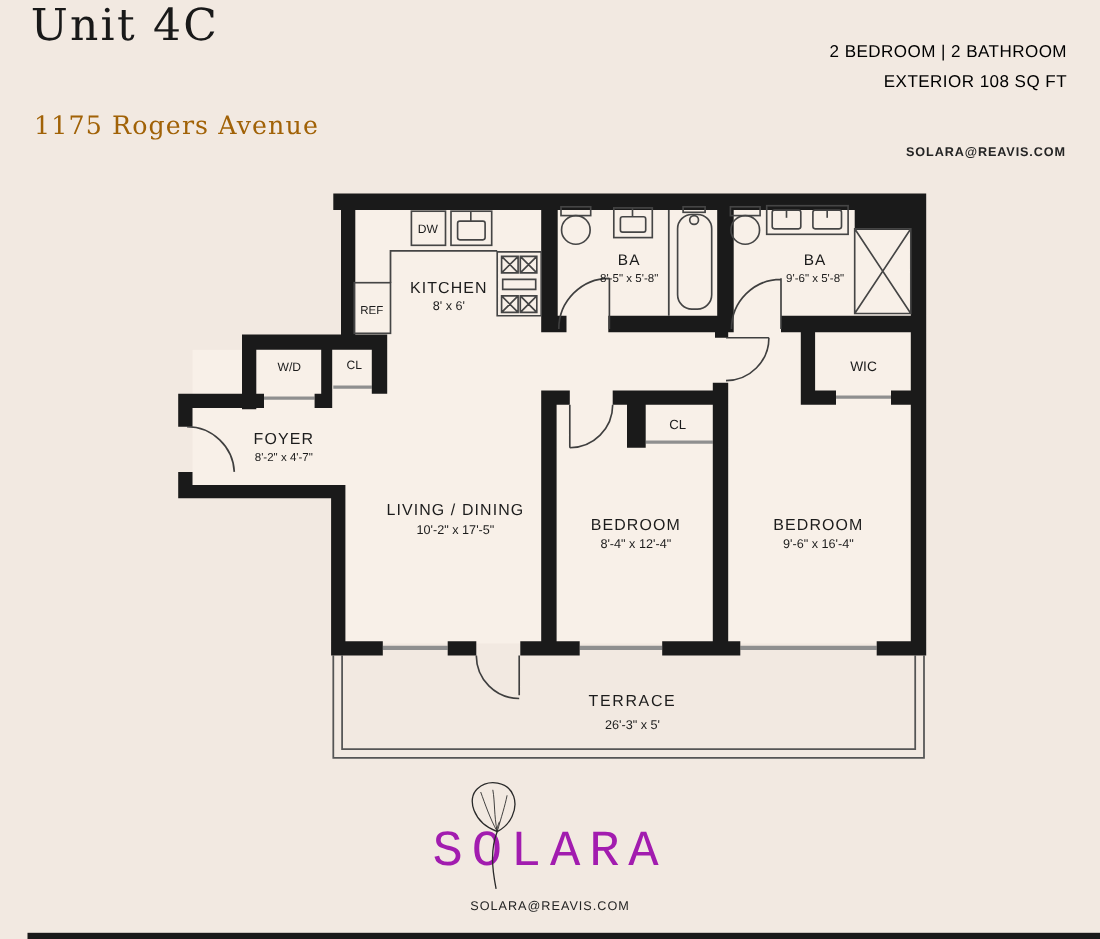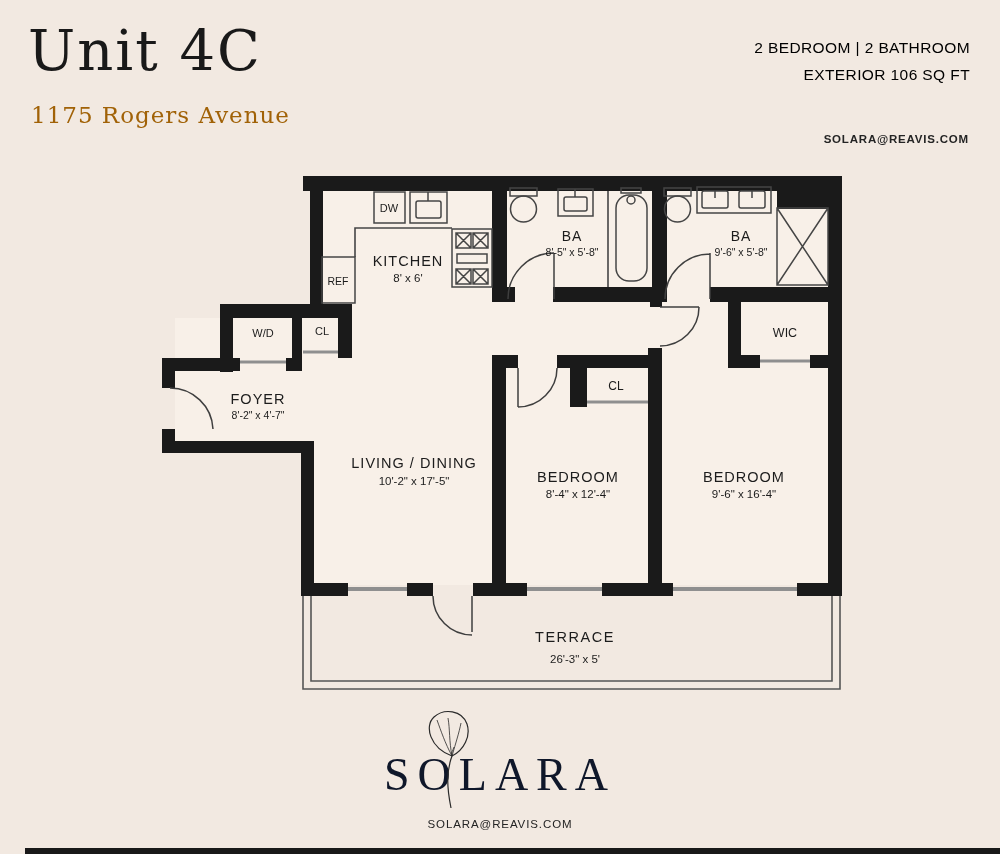--- a/index.html
+++ b/index.html
@@ -4,60 +4,60 @@
 <style>
   html,body{margin:0;padding:0;}
   body{
     width:1000px;height:854px;position:relative;overflow:hidden;
     background:#f2e9e1;
     font-family:"Liberation Sans", sans-serif;
     color:#1c1c1c;
   }
   .abs{position:absolute;}
   .unit-title{
-    left:28px;top:18px;
+    left:28px;top:0;
     font-family:"DejaVu Serif", serif;
-    font-size:56px;font-weight:400;letter-spacing:2px;color:#191919;
+    font-size:40px;font-weight:400;letter-spacing:2px;color:#191919;
   }
   .address{
     left:31px;top:102px;
     font-family:"DejaVu Serif", serif;
     font-size:23px;font-weight:400;letter-spacing:1px;color:#a16207;
   }
   .spec-block{
     right:30px;top:34px;text-align:right;
     font-size:15.5px;font-weight:400;line-height:27px;letter-spacing:.4px;color:#000000;
   }
   .header-email{
     right:31px;top:133px;text-align:right;
     font-size:11.5px;font-weight:600;letter-spacing:.8px;color:#242424;
   }
   .plan-svg{left:0;top:0;}
   .logo-wrap{left:0;right:0;top:748px;text-align:center;}
   .logo-text{
-    font-family:Liberation Serif, serif;
-    font-size:46px;font-weight:400;letter-spacing:8px;color:#0f172a;
+    font-family:Liberation Mono, monospace;
+    font-size:46px;font-weight:400;letter-spacing:8px;color:#a21caf;
     display:inline-block;
   }
   .logo-leaf{position:absolute;left:424px;top:710px;}
   .footer-email{
     left:0;right:0;top:818px;text-align:center;
     font-size:11.5px;font-weight:500;letter-spacing:.9px;color:#242424;
   }
   .bottom-bar{left:25px;top:848px;width:975px;height:6px;background:#191919;}
 </style>
 </head>
 <body>
 
 <div class="abs unit-title">Unit 4C</div>
 <div class="abs address">1175 Rogers Avenue</div>
 
 <div class="abs spec-block">
   <div>2 BEDROOM | 2 BATHROOM</div>
-  <div>EXTERIOR 106 SQ FT</div>
+  <div>EXTERIOR 108 SQ FT</div>
 </div>
 <div class="abs header-email">SOLARA@REAVIS.COM</div>
 
 <svg class="abs plan-svg" width="1000" height="854" viewBox="0 0 1000 854">
 
   <g>
     <path fill="#f8f0e8" d="M310 190h520v395h-520z M175 318h140v125h-140z M230 315h112v45h-112z"></path>
   </g>
 
   <path d="M303 596 V689 H840 V596 M311 596 V681 H832 V596" fill="none" stroke="#555" stroke-width="1.6"></path>

